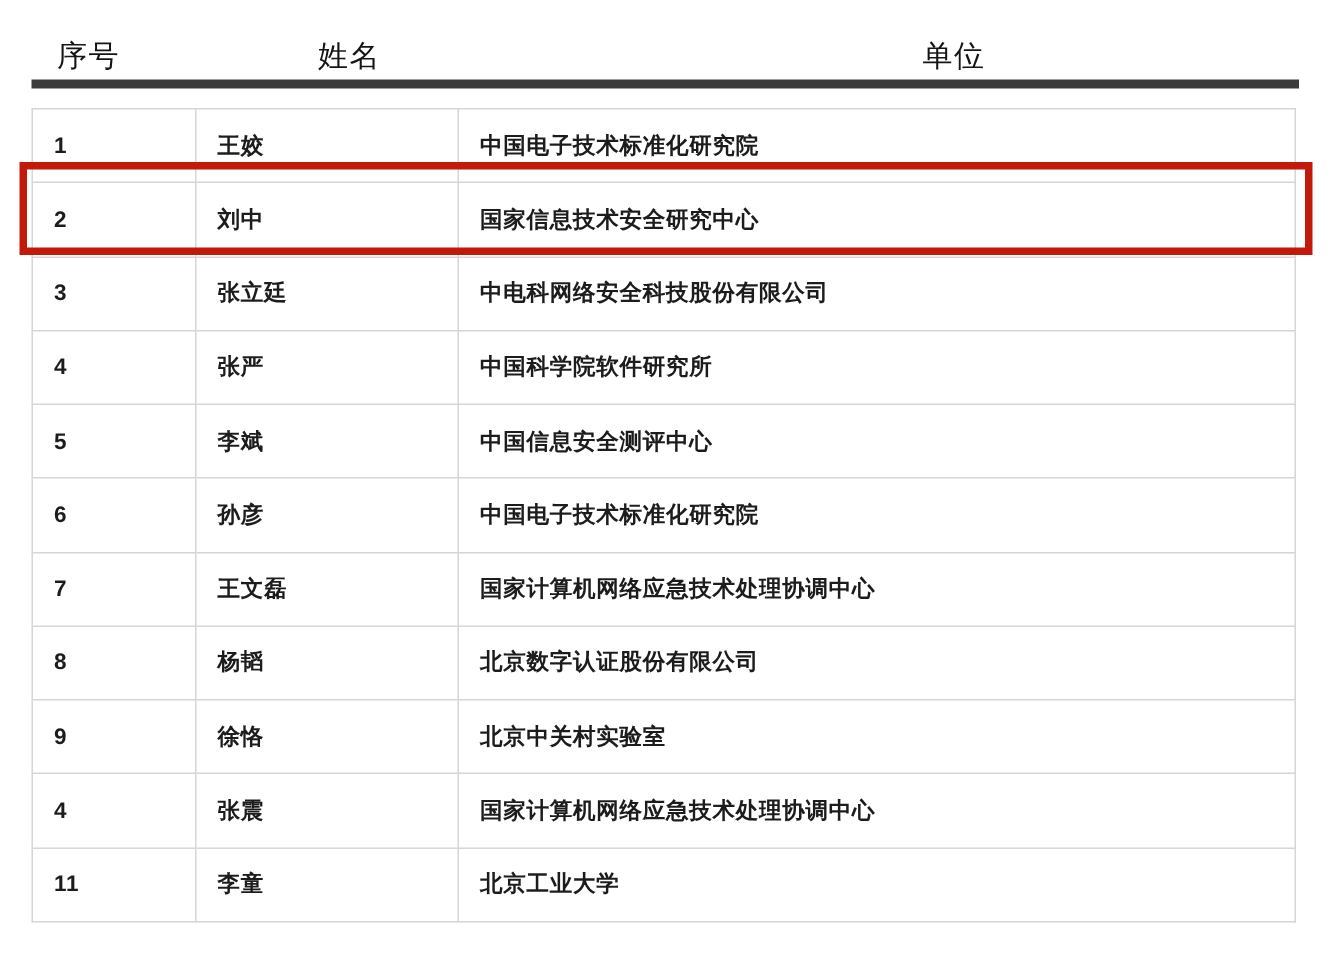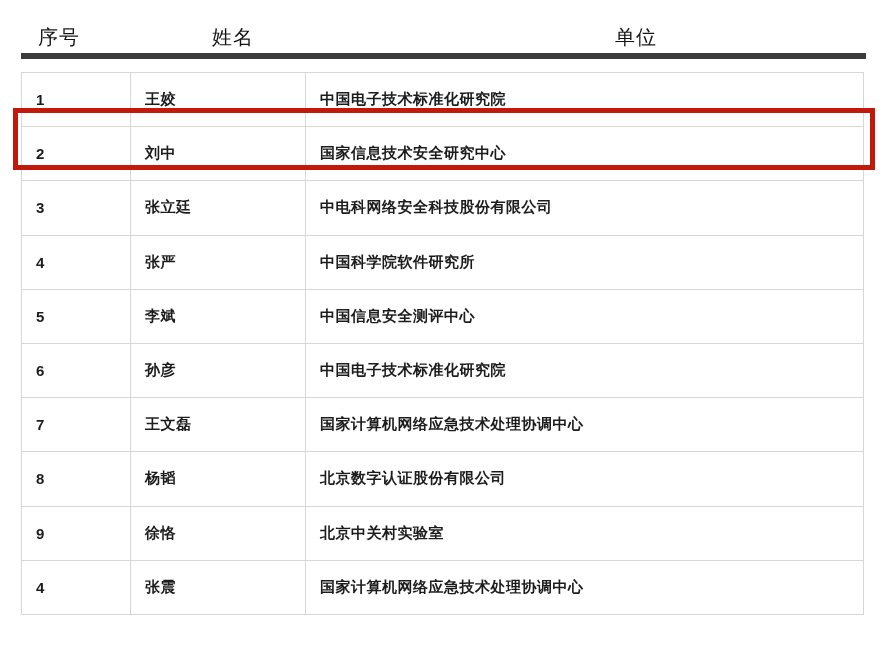--- a/index.html
+++ b/index.html
@@ -134,18 +134,23 @@
         <tr>
           <td>9</td>
           <td>徐恪</td>
           <td>北京中关村实验室</td>
         </tr>
         <tr>
           <td>4</td>
           <td>张震</td>
           <td>国家计算机网络应急技术处理协调中心</td>
         </tr>
+        <tr>
+          <td>11</td>
+          <td>李童</td>
+          <td>北京工业大学</td>
+        </tr>
       </tbody>
   </table>
 
   <div class="highlight-box"></div>
 
 </div>
 
 </body></html>

